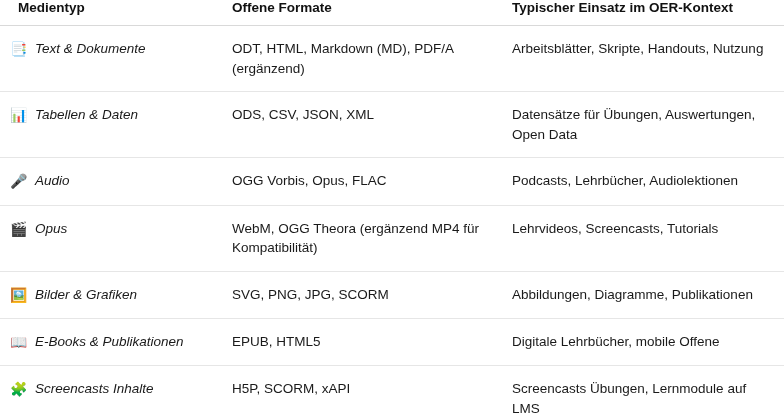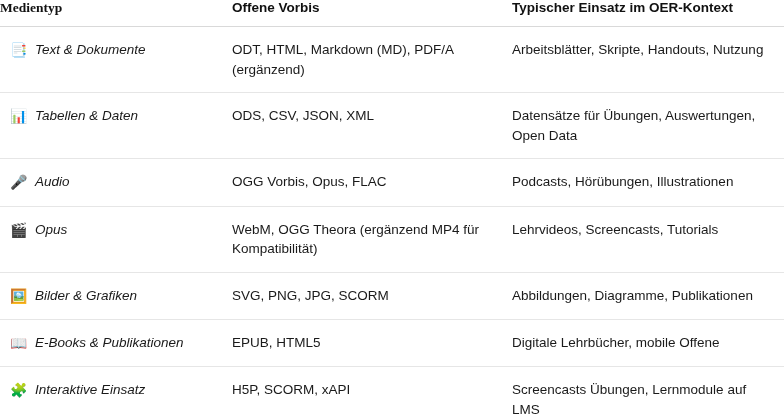--- a/index.html
+++ b/index.html
@@ -53,35 +53,35 @@
     font-size: 14px;
     line-height: 1.45;
     flex: 0 0 auto;
     width: 17px;
     display: inline-block;
   }
   .type-label {
     display: inline-block;
     font-style: italic;
   }
-  th.head-type { padding-left: 0; font-family: Liberation Serif, serif; }
+  th.head-type { padding-left: 18px; }
 </style>
 </head>
 <body>
 
 <table class="doc-table">
   <colgroup>
     <col class="c1">
       <col class="c2">
       <col class="c3">
   </colgroup>
   <thead>
     <tr>
       <th class="head-type">Medientyp</th>
-      <th>Offene Vorbis</th>
+      <th>Offene Formate</th>
       <th>Typischer Einsatz im OER-Kontext</th>
     </tr>
   </thead>
   <tbody>
     <tr>
       <td>
         <span class="cell-type">
           <span class="emoji">📑</span>
           <span class="type-label">Text &amp; Dokumente</span>
         </span>
@@ -100,21 +100,21 @@
       <td>Datensätze für Übungen, Auswertungen, Open Data</td>
     </tr>
     <tr>
       <td>
         <span class="cell-type">
           <span class="emoji">🎤</span>
           <span class="type-label">Audio</span>
         </span>
       </td>
       <td>OGG Vorbis, Opus, FLAC</td>
-      <td>Podcasts, Hörübungen, Illustrationen</td>
+      <td>Podcasts, Lehrbücher, Audiolektionen</td>
     </tr>
     <tr>
       <td>
         <span class="cell-type">
           <span class="emoji">🎬</span>
           <span class="type-label">Opus</span>
         </span>
       </td>
       <td>WebM, OGG Theora (ergänzend MP4 für Kompatibilität)</td>
       <td>Lehrvideos, Screencasts, Tutorials</td>
@@ -136,20 +136,20 @@
           <span class="type-label">E-Books &amp; Publikationen</span>
         </span>
       </td>
       <td>EPUB, HTML5</td>
       <td>Digitale Lehrbücher, mobile Offene</td>
     </tr>
     <tr>
       <td>
         <span class="cell-type">
           <span class="emoji">🧩</span>
-          <span class="type-label">Interaktive Einsatz</span>
+          <span class="type-label">Screencasts Inhalte</span>
         </span>
       </td>
       <td>H5P, SCORM, xAPI</td>
       <td>Screencasts Übungen, Lernmodule auf LMS</td>
     </tr>
   </tbody>
 </table>
 
 </body></html>

